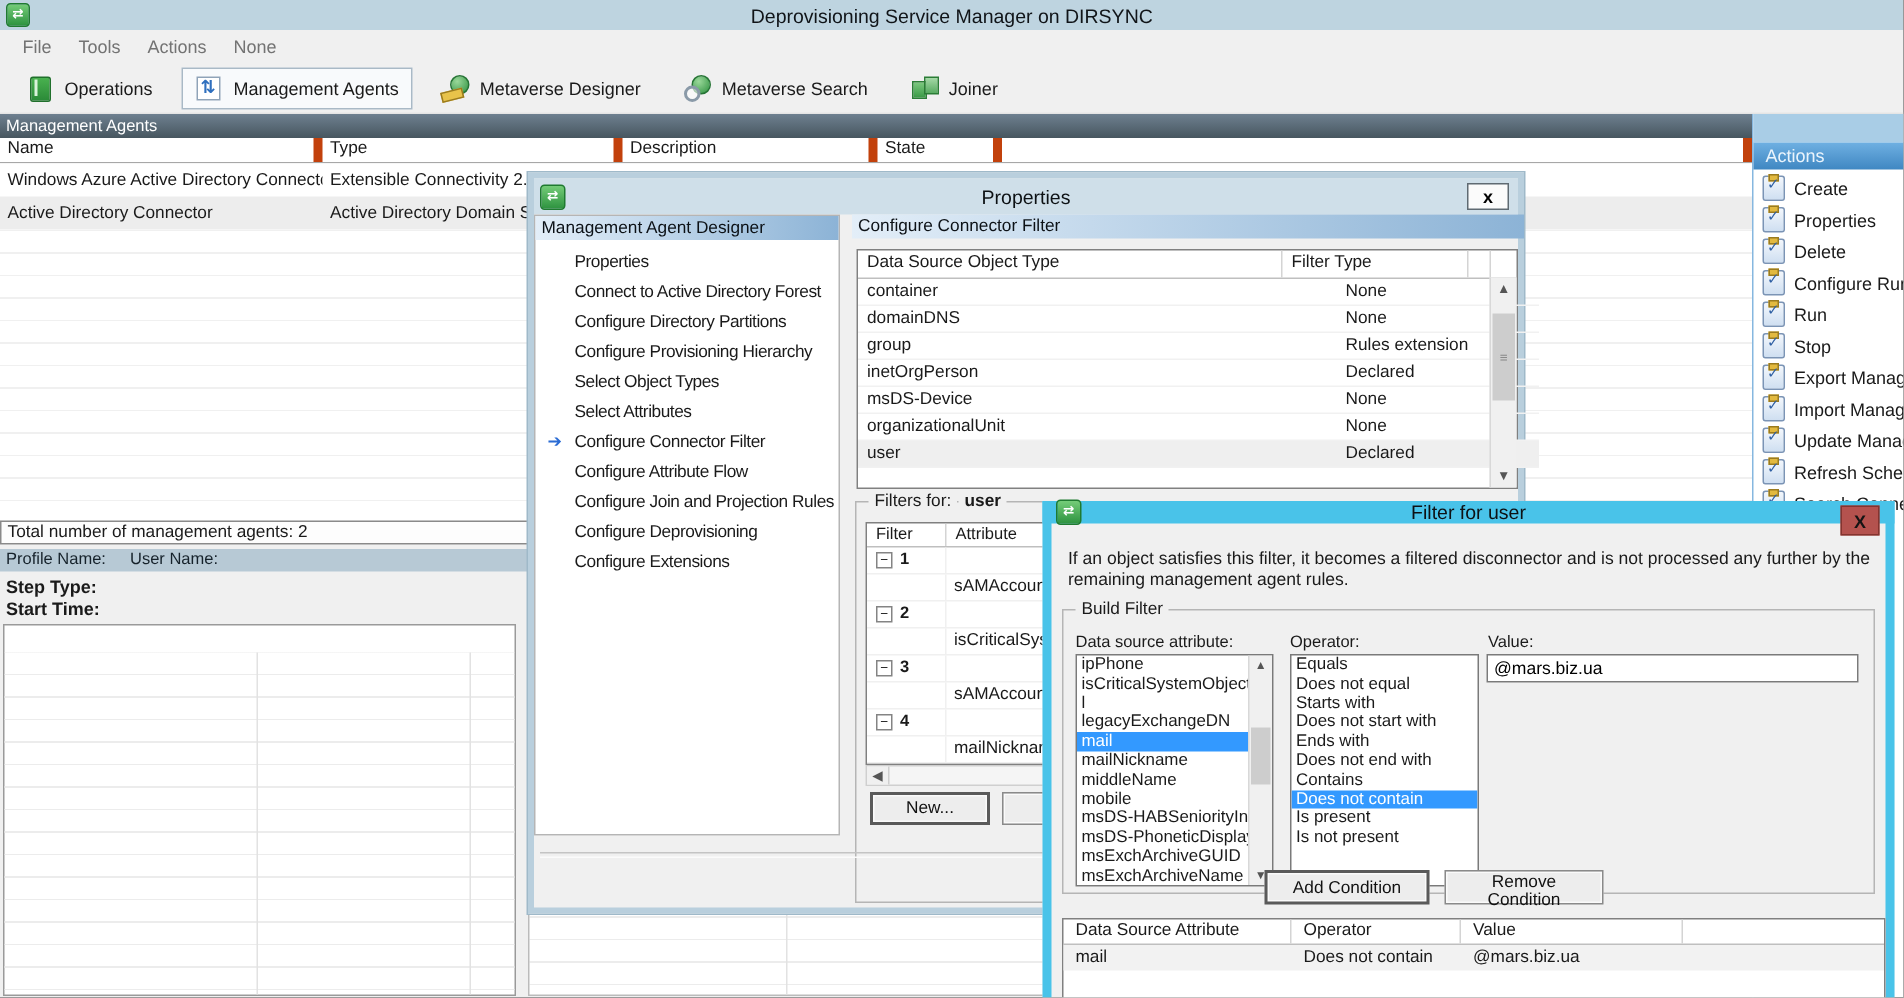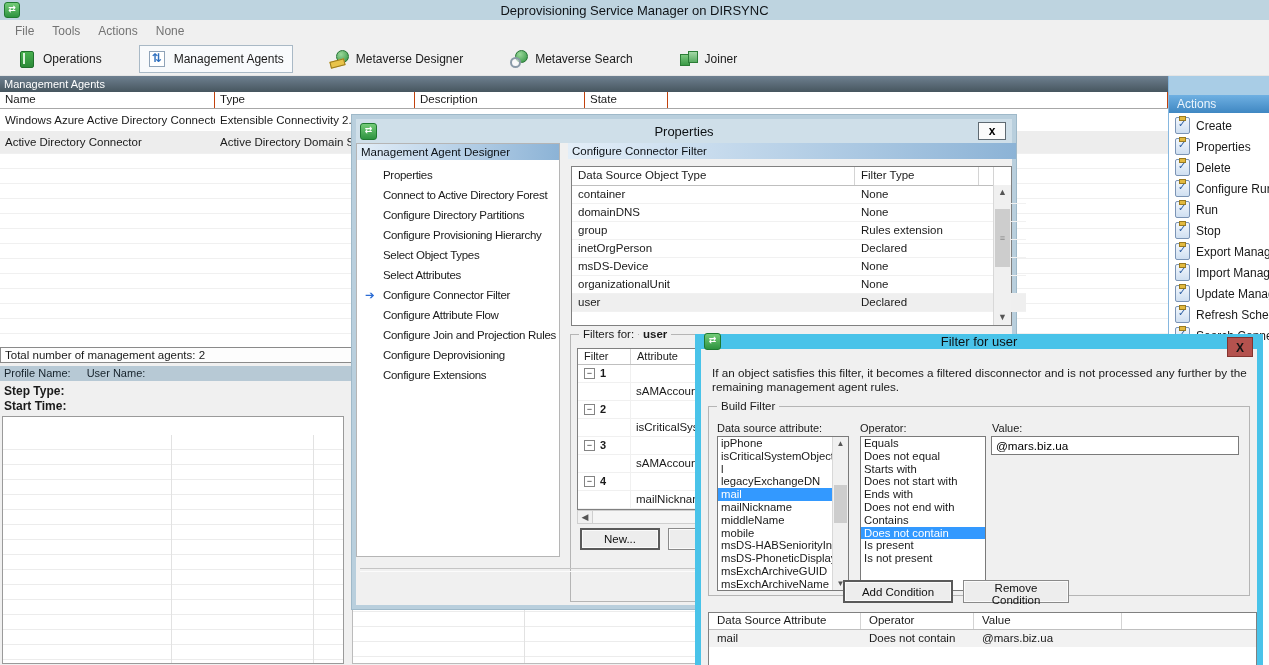--- a/index.html
+++ b/index.html
@@ -10,37 +10,37 @@
 
   
   .titlebar{left:0;top:0;width:1269px;height:20px;background:#bed4e0;display:flex;align-items:center;}
   .titlebar .title{position:absolute;left:0;right:0;text-align:center;font-size:13px;color:#101418;}
   .appico{width:14px;height:14px;margin-left:4px;border-radius:3px;position:relative;z-index:1;
     background:linear-gradient(#74cc78,#2e9340);border:1px solid #1f7a30;color:#fff;
     font-size:9px;line-height:12px;text-align:center;font-weight:bold;}
   .appico::after{content:"\21C4";}
   .menubar{left:0;top:20px;width:1269px;height:22px;background:#f0f0f0;display:flex;align-items:center;padding-left:6px;box-sizing:border-box;}
   .menu-item{padding:2px 9px;color:#737373;}
-  .toolbar{left:0;top:42px;width:1269px;height:34px;background:#f0f0f0;display:flex;align-items:center;padding-left:8px;box-sizing:border-box;gap:28px;border-bottom:1px solid #e5e5e5;}
+  .toolbar{left:0;top:42px;width:1269px;height:34px;background:#f0f0f0;display:flex;align-items:center;padding-left:8px;box-sizing:border-box;gap:10px;border-bottom:1px solid #e5e5e5;}
   .tb-btn{display:flex;align-items:center;gap:6px;padding:4px 8px;background:transparent;border:1px solid transparent;font:inherit;color:#1a1a1a;}
   .tb-btn.tb-selected{background:#f8fafc;border:1px solid #a9b9c6;}
   .ico{width:20px;height:18px;position:relative;display:inline-block;flex:0 0 auto;}
   .ico.op::before{content:"";position:absolute;left:3px;top:1px;width:12px;height:15px;background:linear-gradient(#49b14f,#2b8a38);border:1px solid #20702c;border-radius:2px;}
   .ico.op::after{content:"";position:absolute;left:6px;top:3px;width:2px;height:11px;background:#d9f2da;}
   .ico.ma::before{content:"";position:absolute;left:1px;top:1px;width:14px;height:14px;background:#fff;border:1px solid #8fa3b8;}
   .ico.ma::after{content:"\21C5";position:absolute;left:4px;top:1px;font-size:12px;color:#2f6fbe;font-weight:bold;}
   .globe::before{content:"";position:absolute;right:1px;top:0;width:11px;height:11px;border-radius:50%;background:radial-gradient(circle at 35% 30%,#9ad89a,#2f9140);border:1px solid #267435;}
   .ico.md::after{content:"";position:absolute;left:0;bottom:1px;width:13px;height:5px;background:#e8c34a;border:1px solid #9a7b1f;transform:rotate(-14deg);}
   .ico.ms::after{content:"";position:absolute;left:1px;bottom:0;width:7px;height:7px;border:2px solid #8a9aa8;border-radius:50%;background:rgba(255,255,255,.6);}
   .ico.jn::before{content:"";position:absolute;left:1px;top:4px;width:8px;height:10px;background:linear-gradient(#7cc87f,#3a9a46);border:1px solid #2b7d36;}
   .ico.jn::after{content:"";position:absolute;left:9px;top:1px;width:8px;height:10px;background:linear-gradient(#a5d8a7,#58ab61);border:1px solid #2b7d36;}
 
   .sec-hdr{left:0;top:76px;width:1168px;height:16px;background:linear-gradient(#6e8090,#47565f);color:#fff;font-size:11px;line-height:16px;padding-left:4px;box-sizing:border-box;}
   .agents-hdr{left:0;top:92px;width:1168px;height:16px;background:#fff;border-bottom:1px solid #a7a7a7;display:grid;grid-template-columns:215px 200px 170px 83px 1fr;}
-  .agents-hdr span{font-size:11.5px;line-height:15px;padding-left:5px;border-right:1px solid #c2410c;overflow:hidden;white-space:nowrap;}
+  .agents-hdr span{font-size:11.5px;line-height:15px;padding-left:5px;border-right:6px solid #c2410c;overflow:hidden;white-space:nowrap;}
   .agents-list{left:0;top:109px;width:1168px;height:238px;background:#fff;
     background-image:repeating-linear-gradient(to bottom,transparent 0 14px,#f0f0f0 14px 15px);}
   .agent-row{display:grid;grid-template-columns:215px 200px 170px 83px 1fr;height:22px;background:#fff;}
   .agent-row.selected{background:#ededed;}
   .agent-row span{font-size:11.5px;line-height:22px;padding-left:5px;overflow:hidden;white-space:nowrap;}
   .total-bar{left:0;top:347px;width:1168px;height:16px;background:#fdfdfd;border:1px solid #8a8a8a;box-sizing:border-box;font-size:11.5px;line-height:14px;padding-left:4px;}
   .profile-bar{left:0;top:366px;width:1168px;height:15px;background:#b7c9d5;font-size:11px;line-height:15px;display:flex;gap:16px;padding-left:4px;box-sizing:border-box;color:#16222b;}
   .bottom-pane{left:0;top:382px;width:1168px;height:283px;background:#f0f0f0;}
   .step-lbl{left:4px;top:2px;font-weight:bold;font-size:12px;}
   .start-lbl{left:4px;top:17px;font-weight:bold;font-size:12px;}
@@ -78,21 +78,21 @@
   .props-close{position:absolute;top:3px;right:6px;width:28px;height:18px;background:#fbfbfb;border:1px solid #5f6a72;font-size:12px;font-weight:bold;line-height:15px;text-align:center;z-index:1;}
   .nav-panel{position:absolute;left:0px;top:24px;width:204px;height:414px;background:#fff;border:1px solid #b5b5b5;box-sizing:border-box;}
   .pane-hdr{background:linear-gradient(to right,#e3eef8,#8cb3d6);font-size:11.5px;line-height:16px;height:16px;padding-left:4px;color:#0c1116;}
   .nav-item{position:relative;height:20px;line-height:20px;padding-left:26px;font-size:11.5px;letter-spacing:-0.3px;white-space:nowrap;overflow:hidden;}
   .nav-item .arrow{visibility:hidden;position:absolute;left:8px;top:0;color:#2b6cd4;font-weight:bold;}
   .nav-item.selected .arrow{visibility:visible;}
   .right-hdr{position:absolute;left:212px;top:24px;width:444px;height:16px;}
   .ct{position:absolute;left:215px;top:47px;width:441px;height:160px;background:#fff;border:1px solid #808080;box-sizing:border-box;}
   .ct-hdr{display:grid;grid-template-columns:283px 124px 15px 1fr;height:18px;border-bottom:1px solid #bfbfbf;}
   .ct-hdr span{font-size:11.5px;line-height:17px;padding-left:6px;border-right:1px solid #d4d4d4;}
-  .ct-row{display:grid;grid-template-columns:283px 124px 1fr;height:17px;border-bottom:1px solid #f1f1f1;width:454px;}
+  .ct-row{display:grid;grid-template-columns:283px 124px 1fr;height:17px;border-bottom:1px solid #f1f1f1;width:454px;gap:36px;}
   .ct-row span{font-size:11.5px;line-height:16px;padding-left:6px;white-space:nowrap;overflow:hidden;}
   .ct-row.selected{background:#efefef;}
   .vscroll{position:absolute;right:0;top:18px;bottom:0;width:17px;background:#f0f0f0;border-left:1px solid #d8d8d8;}
   .vscroll .up,.vscroll .dn{position:absolute;left:0;width:100%;height:15px;font-size:9px;color:#555;text-align:center;line-height:15px;}
   .vscroll .up{top:0;} .vscroll .dn{bottom:0;}
   .vscroll .thumb{position:absolute;left:1px;right:1px;top:24px;height:58px;background:#cdcdcd;color:#8a8a8a;font-size:9px;line-height:58px;text-align:center;}
   .filters-group{position:absolute;left:214px;top:215px;width:442px;height:268px;border:1px solid #b5b5b5;box-sizing:border-box;}
   .legend{position:absolute;top:-8px;background:#f0f0f0;padding:0 4px;font-size:11.5px;line-height:14px;}
   .ft{position:absolute;left:6px;top:13px;width:250px;height:162px;background:#fff;border:1px solid #808080;box-sizing:border-box;overflow:hidden;}
   .ft-hdr{display:grid;grid-template-columns:53px 1fr;height:15px;border-bottom:1px solid #bfbfbf;}

